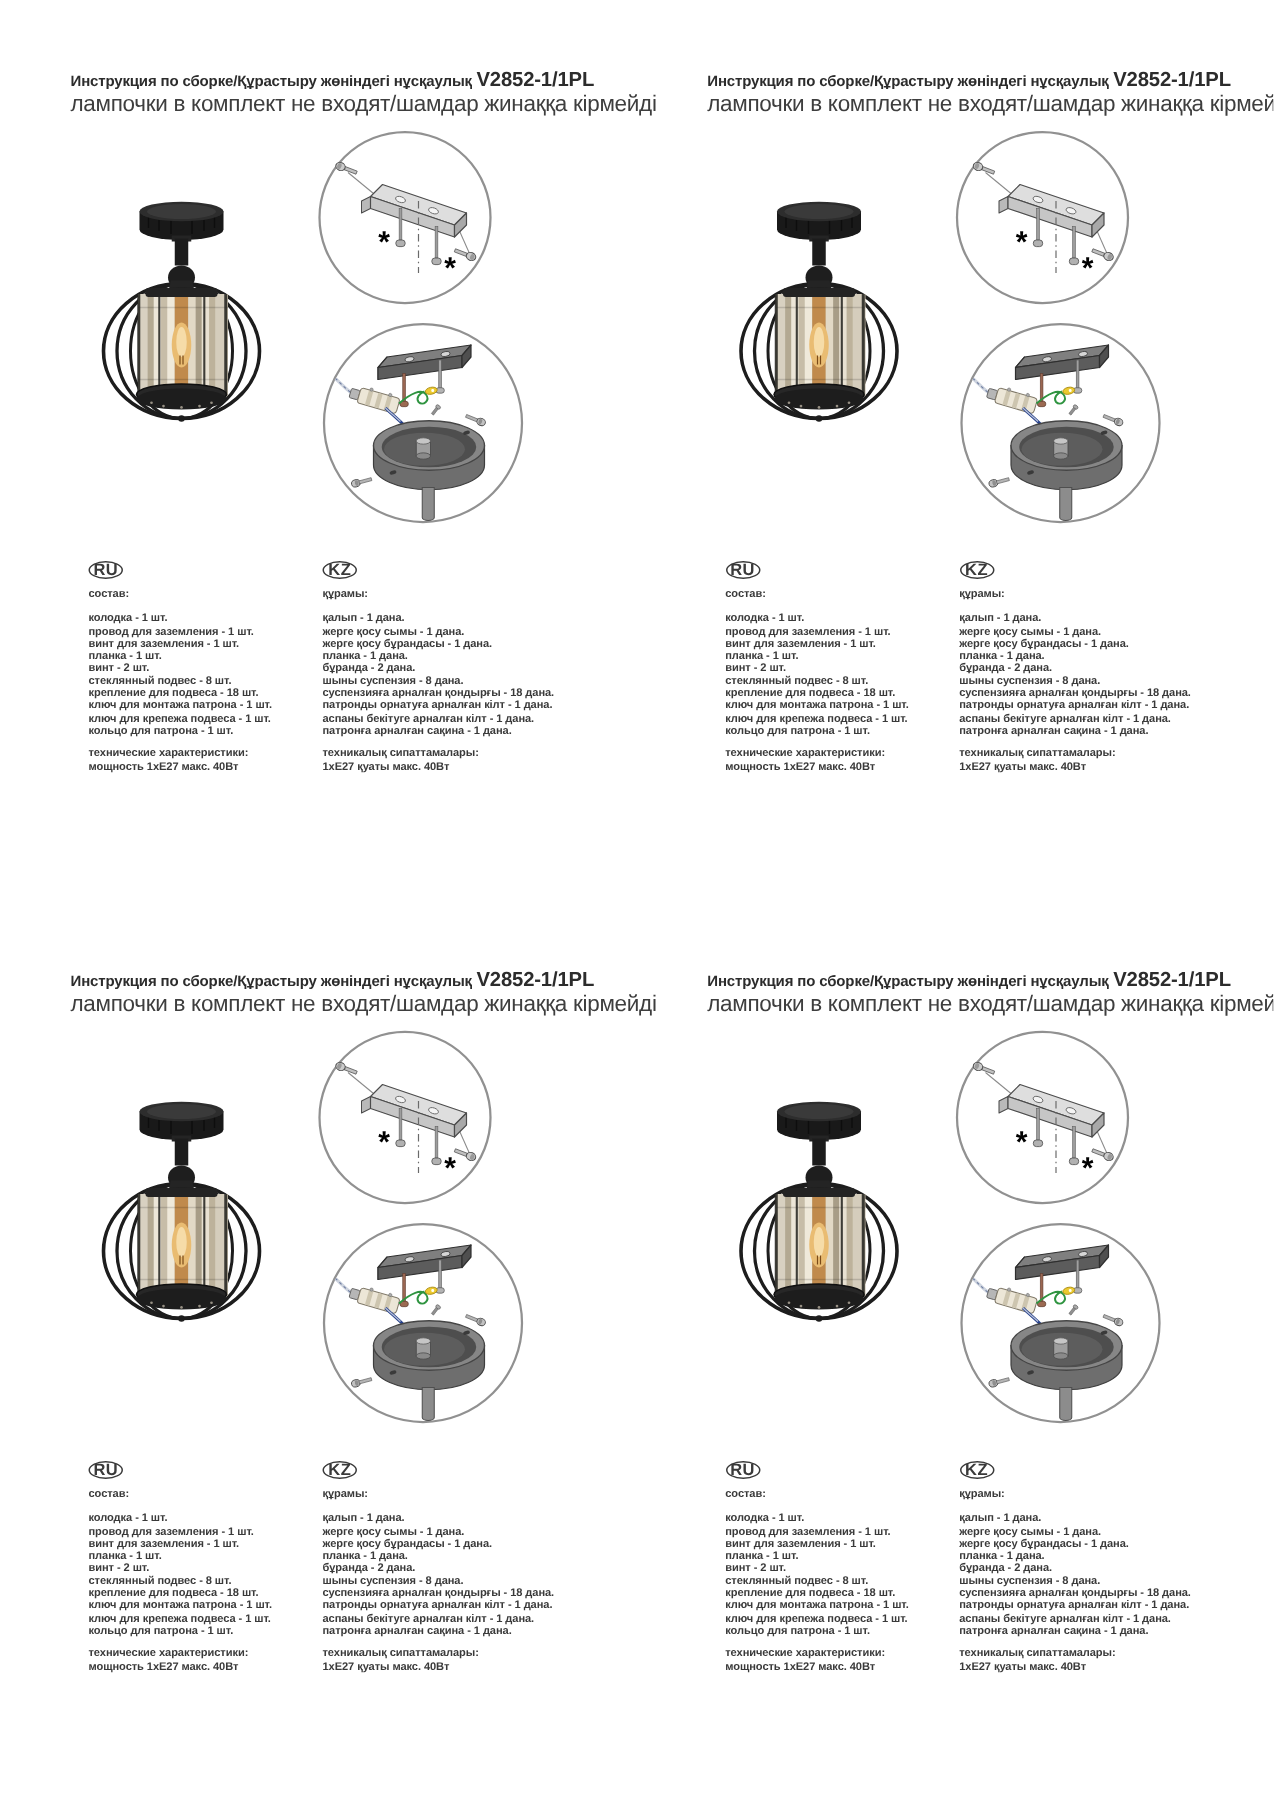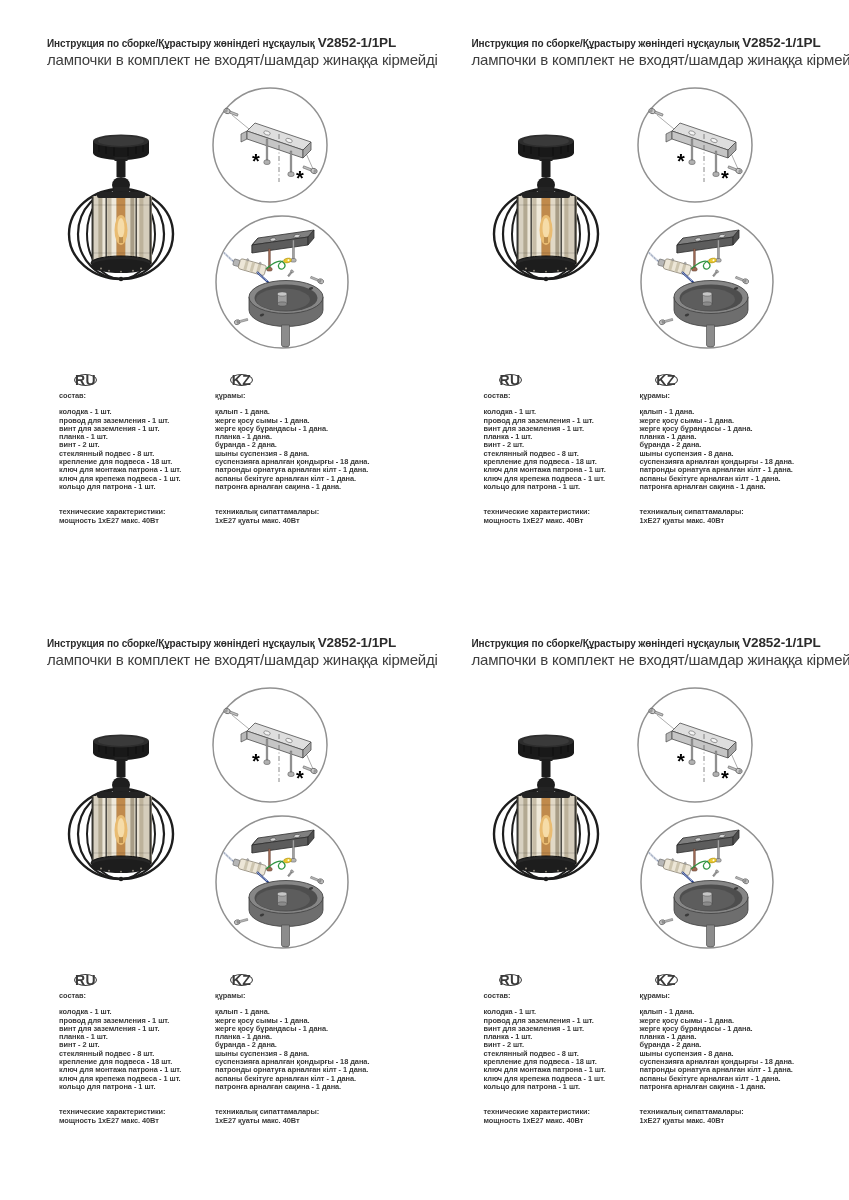--- a/index.html
+++ b/index.html
@@ -2,35 +2,35 @@
 <html><head>
 <meta charset="utf-8">
 <style>
   html,body{margin:0;padding:0;background:#ffffff;}
   .page{
     width:849px;height:1200px;background:#ffffff;
     display:grid;grid-template-columns:424.5px 424.5px;grid-template-rows:600px 600px;
     font-family:"Liberation Sans",sans-serif;overflow:hidden;
   }
   .panel{position:relative;width:424.5px;height:600px;}
-  .hdr{position:absolute;left:47px;top:35px;white-space:nowrap;}
+  .hdr{position:absolute;left:47px;top:45px;white-space:nowrap;}
   .t1{font-size:10px;font-weight:700;color:#2c2c2c;letter-spacing:-0.1px;}
   .t1 .model{font-size:13.5px;margin-left:3px;}
   .t2{font-size:15px;font-weight:400;color:#3e3e3e;letter-spacing:-0.2px;margin-top:1px;}
   .lamp{position:absolute;left:64px;top:133px;width:115px;height:150px;}
   .c1{position:absolute;left:210px;top:85px;width:120px;height:120px;}
   .c2{position:absolute;left:212px;top:212px;width:140px;height:140px;}
   .col{position:absolute;top:374px;color:#3a3a3a;font-weight:700;font-size:7.4px;line-height:8.3px;letter-spacing:-0.05px;}
   .col.ru{left:59px;width:150px;}
   .col.kz{left:215px;width:200px;}
   .badge{width:23px;height:12px;border:1.2px solid #3a3a3a;border-radius:50%;
     display:flex;align-items:center;justify-content:center;
-    font-size:14px;font-weight:700;letter-spacing:0.3px;box-sizing:border-box;margin-bottom:6px;margin-left:15px;}
+    font-size:11px;font-weight:700;letter-spacing:0.3px;box-sizing:border-box;margin-bottom:6px;}
   .lbl{margin-bottom:8px;}
-  .specs{margin-top:17px;}
+  .specs{margin-top:7px;}
   .ast{font:700 20px "Liberation Sans",sans-serif;fill:#000000;text-anchor:middle;}
 </style>
 </head>
 <body>
 
 <div class="page" id="grid">
   <section class="panel">
 
     <header class="hdr">
       <div class="t1"><span>Инструкция по сборке/Құрастыру жөніндегі нұсқаулық</span><span class="model">V2852-1/1PL</span></div>

